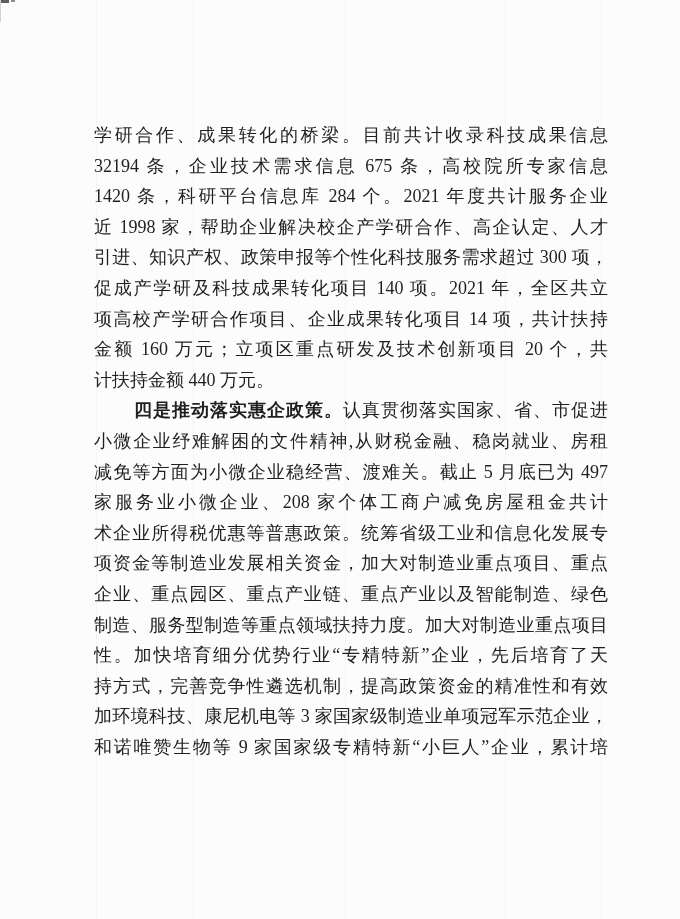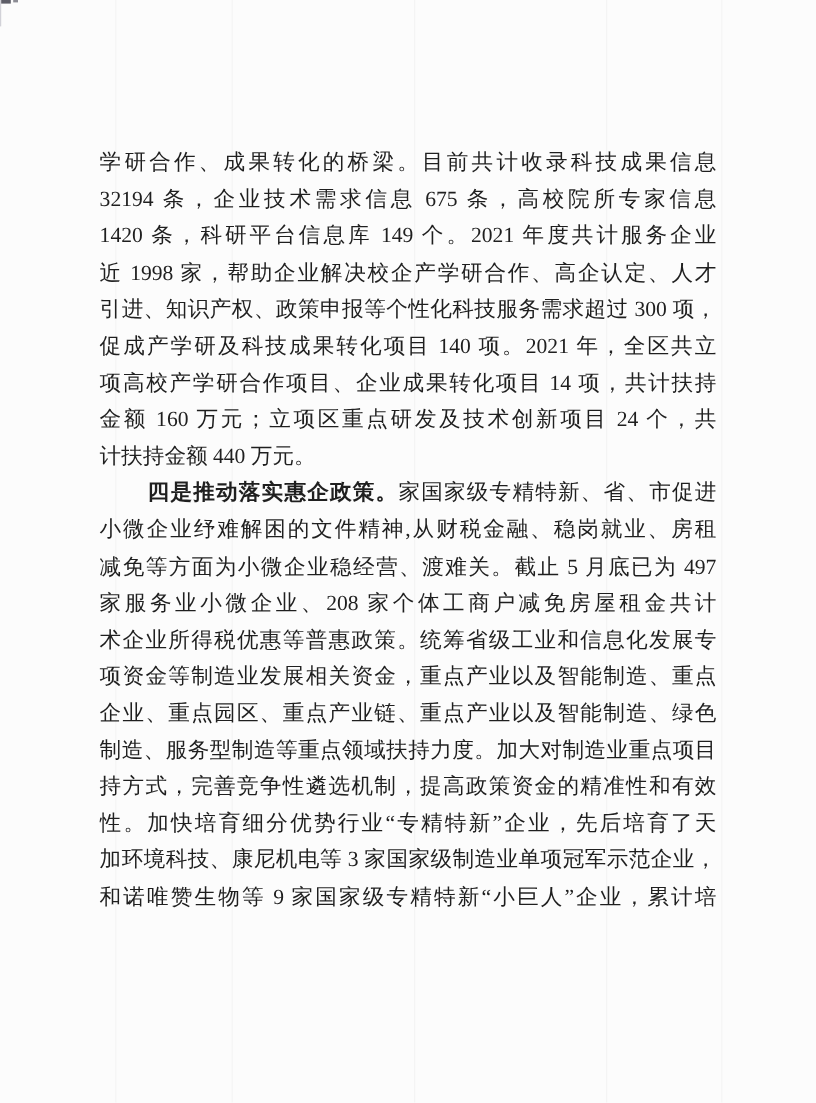--- a/index.html
+++ b/index.html
@@ -42,21 +42,21 @@
     background: #8d8d95;
   }
   .artifact-edge {
     position: absolute;
     left: 0; top: 0;
     width: 1px; height: 22px;
     background: #d2d2d8;
   }
   .text-block {
     position: absolute;
-    left: 83px;
+    left: 94px;
     top: 120px;
     width: 514px;
     font-size: 18px;
     line-height: 30.6px;
     color: #1f1f1f;
     letter-spacing: 0;
   }
   .text-line {
     text-align: justify;
     text-align-last: justify;
@@ -83,33 +83,33 @@
   <div class="streak s3"></div>
   <div class="streak s4"></div>
   <div class="streak s5"></div>
   <div class="artifact-edge"></div>
   <div class="artifact-dash-a"></div>
   <div class="artifact-dash-b"></div>
 
   <div class="text-block">
       <div class="text-line"><span class="run-regular">学研合作、成果转化的桥梁。目前共计收录科技成果信息</span></div>
       <div class="text-line"><span class="run-regular">32194 条，企业技术需求信息 675 条，高校院所专家信息</span></div>
-      <div class="text-line"><span class="run-regular">1420 条，科研平台信息库 149 个。2021 年度共计服务企业</span></div>
+      <div class="text-line"><span class="run-regular">1420 条，科研平台信息库 284 个。2021 年度共计服务企业</span></div>
       <div class="text-line"><span class="run-regular">近 1998 家，帮助企业解决校企产学研合作、高企认定、人才</span></div>
       <div class="text-line"><span class="run-regular">引进、知识产权、政策申报等个性化科技服务需求超过 300 项，</span></div>
       <div class="text-line"><span class="run-regular">促成产学研及科技成果转化项目 140 项。2021 年，全区共立</span></div>
       <div class="text-line"><span class="run-regular">项高校产学研合作项目、企业成果转化项目 14 项，共计扶持</span></div>
-      <div class="text-line"><span class="run-regular">金额 160 万元；立项区重点研发及技术创新项目 24 个，共</span></div>
+      <div class="text-line"><span class="run-regular">金额 160 万元；立项区重点研发及技术创新项目 20 个，共</span></div>
       <div class="text-line para-end"><span class="run-regular">计扶持金额 440 万元。</span></div>
-      <div class="text-line indent"><span class="run-bold">四是推动落实惠企政策。</span><span class="run-regular">家国家级专精特新、省、市促进</span></div>
+      <div class="text-line indent"><span class="run-bold">四是推动落实惠企政策。</span><span class="run-regular">认真贯彻落实国家、省、市促进</span></div>
       <div class="text-line"><span class="run-regular">小微企业纾难解困的文件精神,从财税金融、稳岗就业、房租</span></div>
       <div class="text-line"><span class="run-regular">减免等方面为小微企业稳经营、渡难关。截止 5 月底已为 497</span></div>
       <div class="text-line"><span class="run-regular">家服务业小微企业、208 家个体工商户减免房屋租金共计</span></div>
       <div class="text-line"><span class="run-regular">术企业所得税优惠等普惠政策。统筹省级工业和信息化发展专</span></div>
-      <div class="text-line"><span class="run-regular">项资金等制造业发展相关资金，重点产业以及智能制造、重点</span></div>
+      <div class="text-line"><span class="run-regular">项资金等制造业发展相关资金，加大对制造业重点项目、重点</span></div>
       <div class="text-line"><span class="run-regular">企业、重点园区、重点产业链、重点产业以及智能制造、绿色</span></div>
       <div class="text-line"><span class="run-regular">制造、服务型制造等重点领域扶持力度。加大对制造业重点项目</span></div>
+      <div class="text-line"><span class="run-regular">性。加快培育细分优势行业“专精特新”企业，先后培育了天</span></div>
       <div class="text-line"><span class="run-regular">持方式，完善竞争性遴选机制，提高政策资金的精准性和有效</span></div>
-      <div class="text-line"><span class="run-regular">性。加快培育细分优势行业“专精特新”企业，先后培育了天</span></div>
       <div class="text-line"><span class="run-regular">加环境科技、康尼机电等 3 家国家级制造业单项冠军示范企业，</span></div>
       <div class="text-line"><span class="run-regular">和诺唯赞生物等 9 家国家级专精特新“小巨人”企业，累计培</span></div>
     </div>
 </div>
 
 </body></html>

